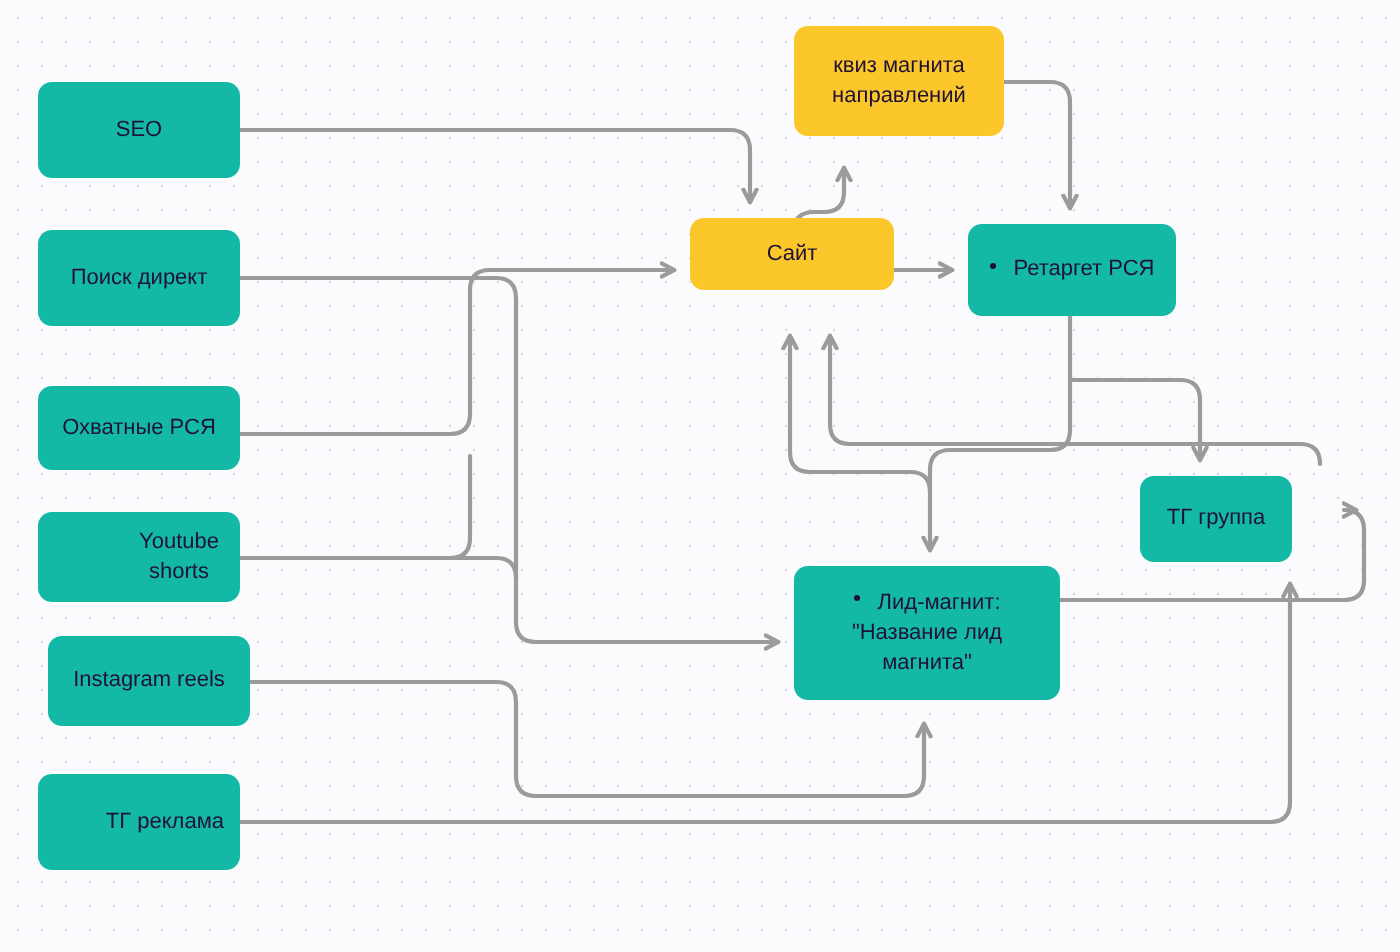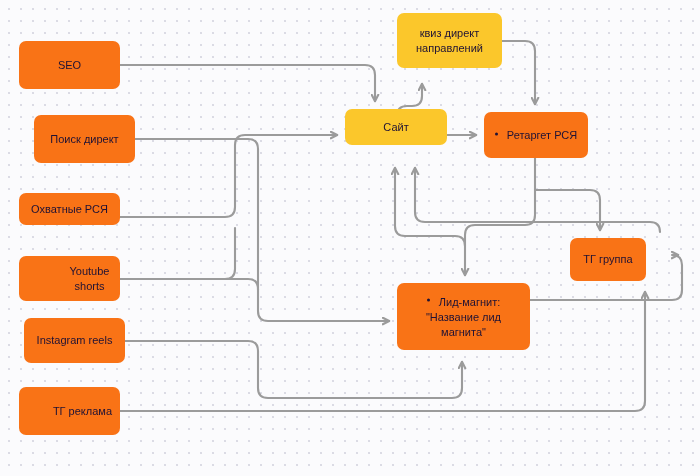--- a/index.html
+++ b/index.html
@@ -24,21 +24,21 @@
     position:absolute;
     box-sizing:border-box;
     border-radius:7px;
     display:flex;align-items:center;justify-content:center;
     text-align:center;
     color:#1f1235;
     font-size:11px;
     line-height:15px;
     padding:4px 8px;
   }
-  .node.lilac{background:#f97316;}
+  .node.lilac{background:#14b8a6;}
   .node.yellow{background:#fbc72b;}
   .node .bullet{
     display:inline-block;width:3px;height:3px;border-radius:50%;
     background:#1f1235;vertical-align:middle;margin-right:6px;
     position:relative;top:-2px;
   }
   .node .txt{display:inline;}
   .node.bulleted{display:block;padding-top:4px;}
   .node.bulleted .inner{
     position:absolute;left:0;right:0;top:50%;transform:translateY(-50%);
@@ -87,42 +87,42 @@
 
   <path d="M660,232 Q660,222 650,222 L425,222 Q415,222 415,212 L415,168" marker-end="url(#arw)"></path>
 
   <path d="M530,300 Q545,300 553,300 L672,300 Q682,300 682,290 L682,265 Q682,255 672,255 L678,255" marker-end="url(#arw)"></path>
 </svg>
 
 <div class="node lilac" style="left:19px;top:41px;width:101px;height:48px;">
   <span class="txt">SEO</span>
 </div>
 
-<div class="node lilac" style="left:19px;top:115px;width:101px;height:48px;margin-left:15px;">
+<div class="node lilac" style="left:19px;top:115px;width:101px;height:48px;">
   <span class="txt">Поиск директ</span>
 </div>
 
-<div class="node lilac" style="left:19px;top:193px;width:101px;height:32px;">
+<div class="node lilac" style="left:19px;top:193px;width:101px;height:42px;">
   <span class="txt">Охватные РСЯ</span>
 </div>
 
 <div class="node lilac" style="left:19px;top:256px;width:101px;height:45px;padding-left:48px;">
   <span class="txt">Youtube shorts</span>
 </div>
 
 <div class="node lilac" style="left:24px;top:318px;width:101px;height:45px;">
   <span class="txt">Instagram reels</span>
 </div>
 
 <div class="node lilac" style="left:19px;top:387px;width:101px;height:48px;justify-content:flex-end;">
   <span class="txt">ТГ реклама</span>
 </div>
 
 <div class="node yellow" style="left:397px;top:13px;width:105px;height:55px;">
-  <span class="txt">квиз директ направлений</span>
+  <span class="txt">квиз магнита направлений</span>
 </div>
 
 <div class="node yellow" style="left:345px;top:109px;width:102px;height:36px;">
   <span class="txt">Сайт</span>
 </div>
 
 <div class="node lilac bulleted" style="left:484px;top:112px;width:104px;height:46px;">
   <div class="inner">
     <span class="bullet"></span>
     <span class="txt">Ретаргет РСЯ</span>

